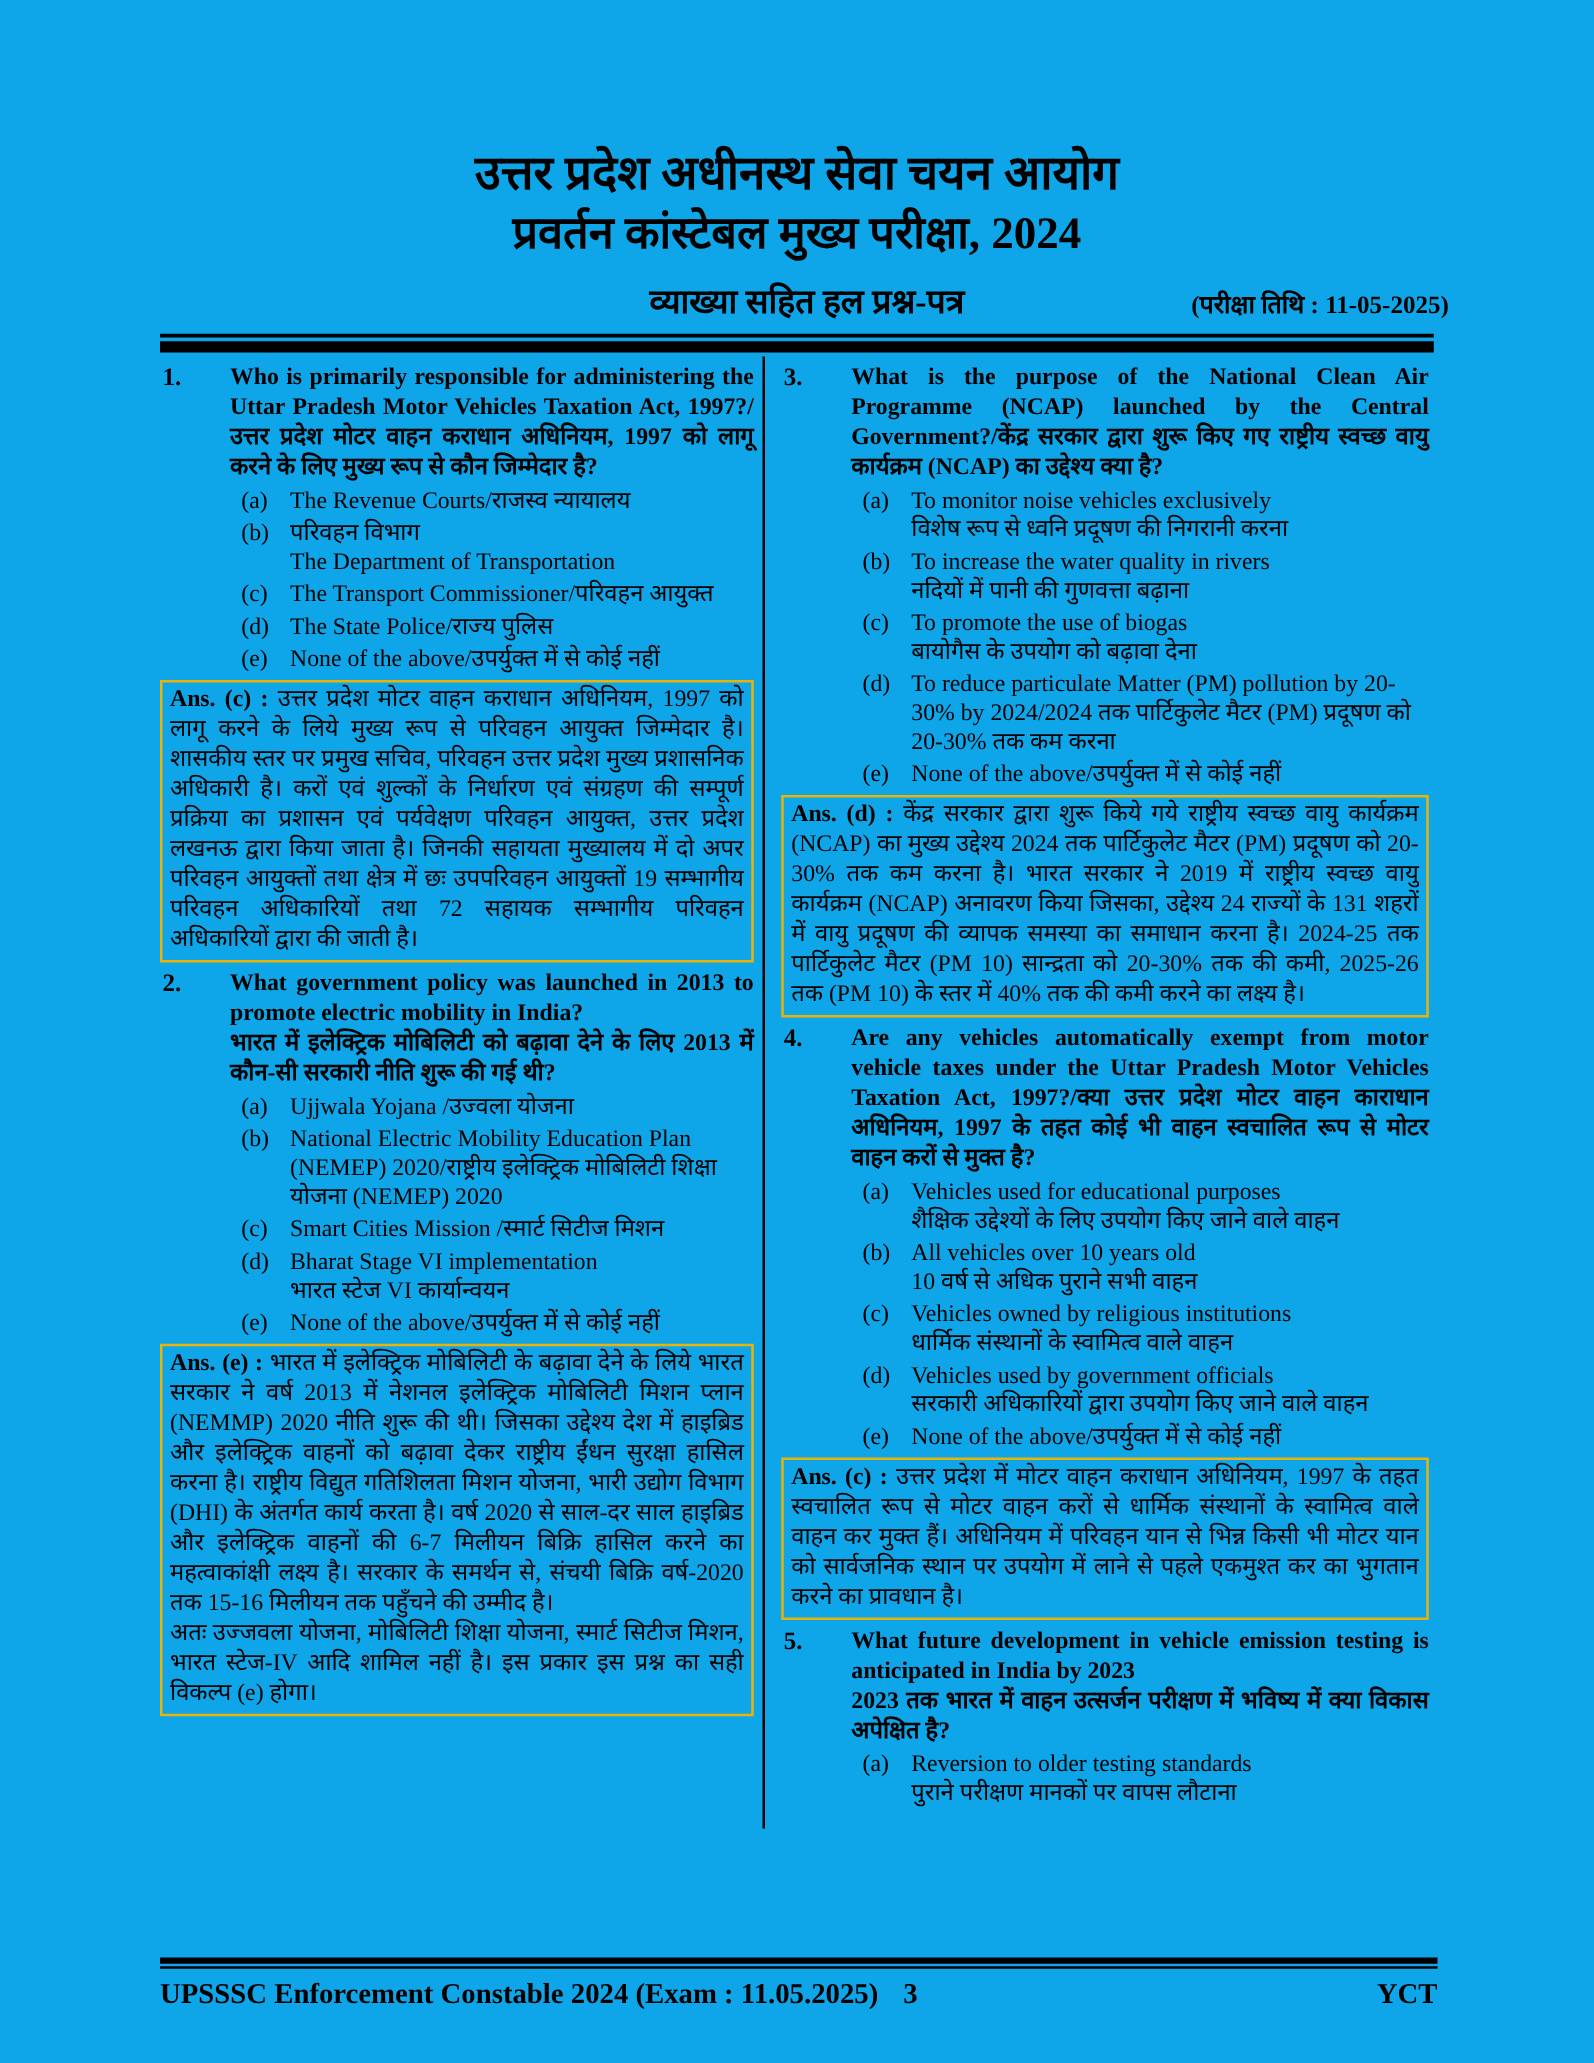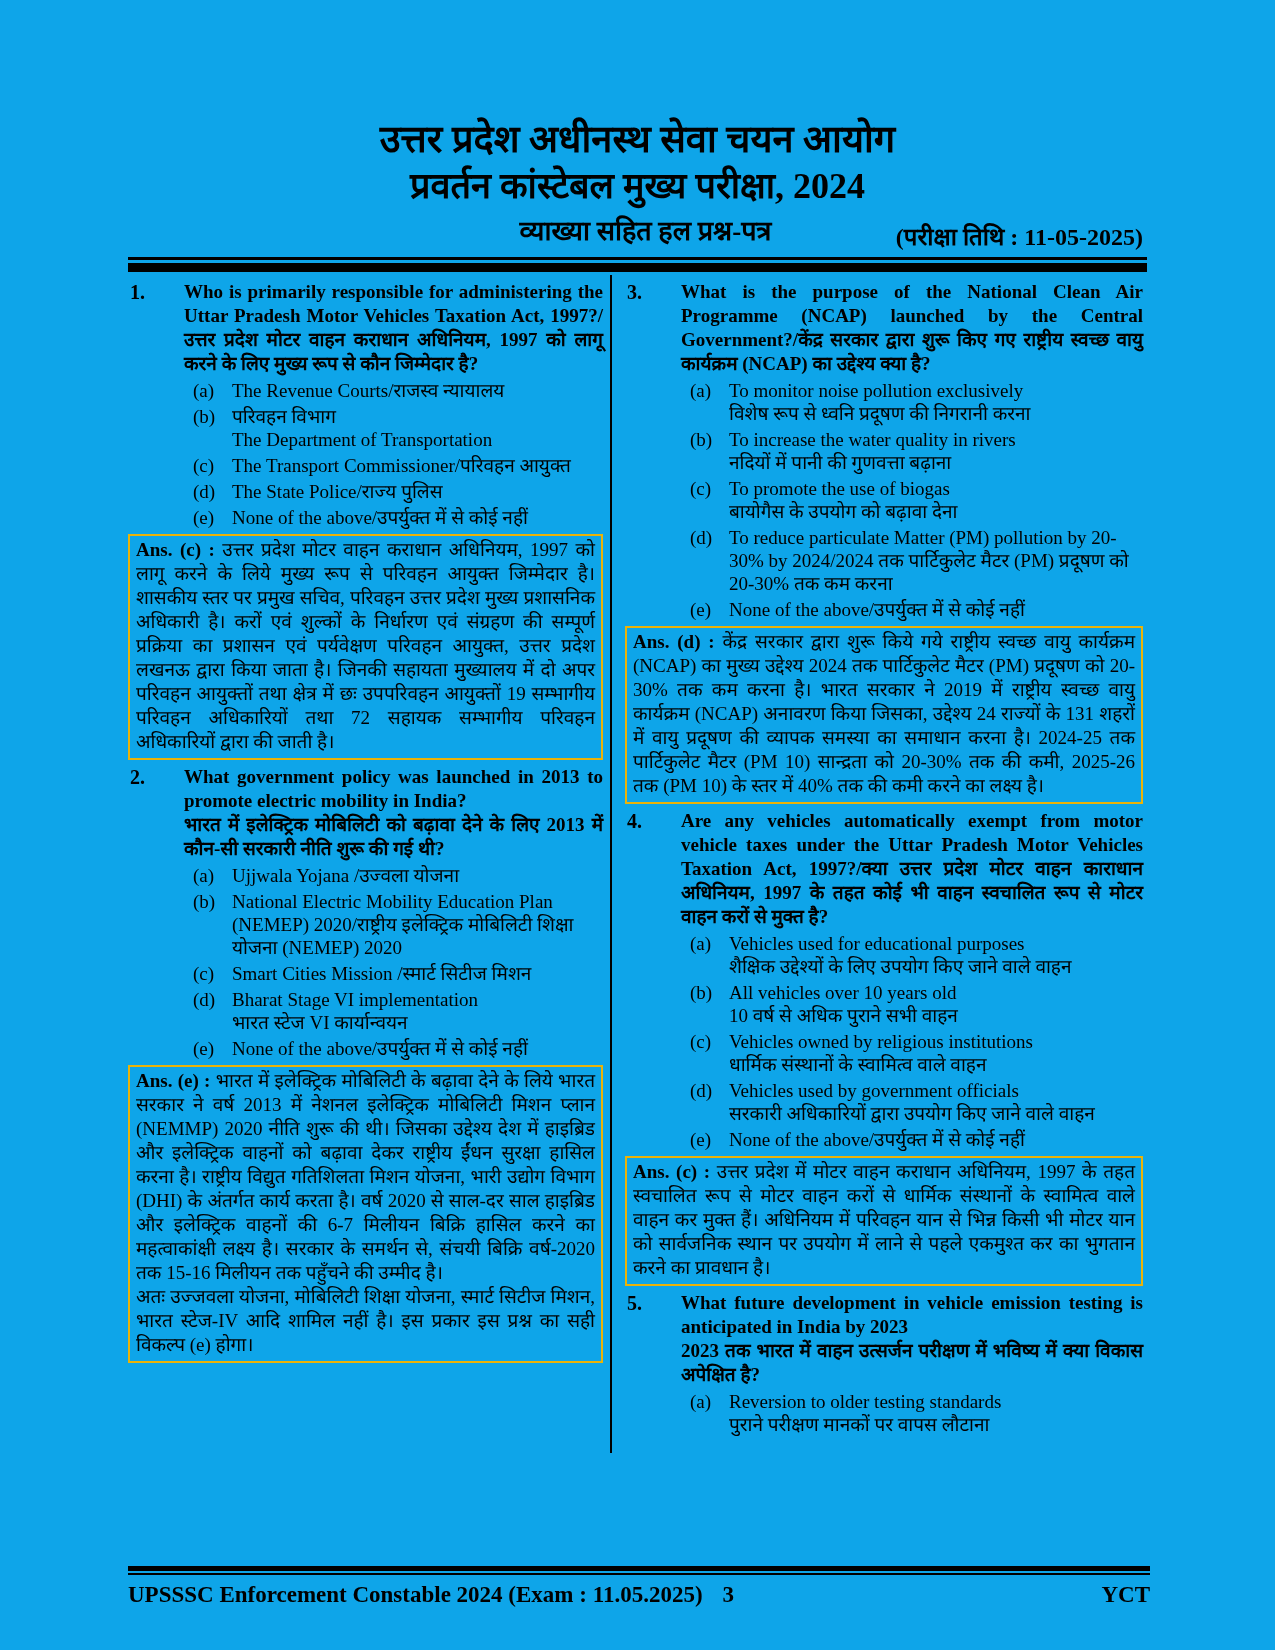--- a/index.html
+++ b/index.html
@@ -7,23 +7,23 @@
     position:relative;
     width:1275px; height:1650px;
     background:#0ea5e9; color:#000;
     font-family:"Liberation Serif", serif;
     overflow:hidden;
   }
   
   .header { padding-top:116px; text-align:center; }
   .t1 { font-size:38px; font-weight:bold; line-height:1.25; }
   .t2 { font-size:36px; font-weight:bold; line-height:1.25; }
-  .subrow { position:relative; margin-top:2px; height:42px;padding-left:16px; }
+  .subrow { position:relative; margin-top:12px; height:42px;padding-left:16px; }
   .subtitle { font-size:27px; font-weight:bold; }
-  .examdate { position:absolute; right:132px; top:8px; font-size:24px; font-weight:bold; }
+  .examdate { position:absolute; right:116px; top:8px; font-size:20px; font-weight:bold; }
   .rule-wrap { margin:4px 128px 0 128px; }
   .rule-thin { height:0; border-top:3px solid #000; }
   .rule-bar { height:9px; background:#000; margin-top:3px; }
   
   .columns { display:flex; margin-left:128px; width:1022px; height:1178px; overflow:hidden; margin-top:3px; }
   .col { box-sizing:border-box; }
   .col-left  { width:482px; padding-right:7px; }
   .col-divider { width:2px; background:#000; flex:none; }
   .col-right { width:531px; padding-left:13px; }
   .question { display:flex; margin-top:5px; }
@@ -152,21 +152,21 @@
       </div>
     <div class="col-divider"></div>
     <div class="col col-right">
         <div class="question">
           <div class="qnum">3.</div>
           <div class="qbody">
             <div class="qtext">What is the purpose of the National Clean Air Programme (NCAP) launched by the Central Government?/केंद्र सरकार द्वारा शुरू किए गए राष्ट्रीय स्वच्छ वायु कार्यक्रम (NCAP) का उद्देश्य क्या है?</div>
             <div class="option">
               <span class="optlabel">(a)</span>
               <div class="opttext">
-                <div class="optline">To monitor noise pollution exclusively</div>
+                <div class="optline">To monitor noise vehicles exclusively</div>
                 <div class="optline">विशेष रूप से ध्वनि प्रदूषण की निगरानी करना</div>
               </div>
             </div>
             <div class="option">
               <span class="optlabel">(b)</span>
               <div class="opttext">
                 <div class="optline">To increase the water quality in rivers</div>
                 <div class="optline">नदियों में पानी की गुणवत्ता बढ़ाना</div>
               </div>
             </div>

